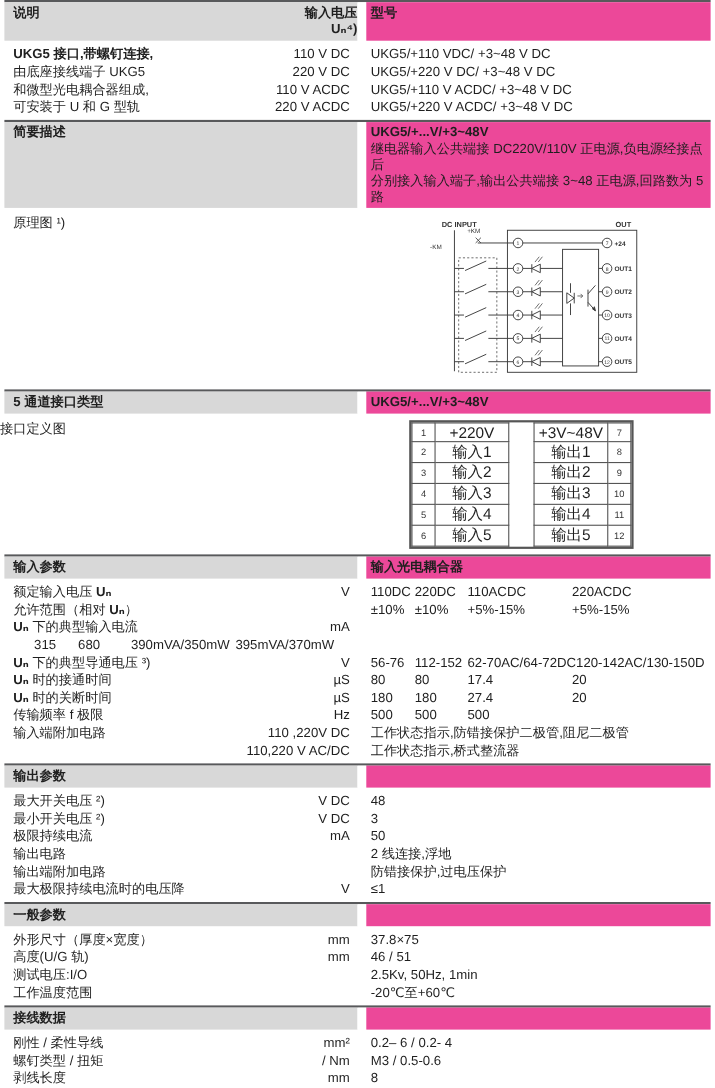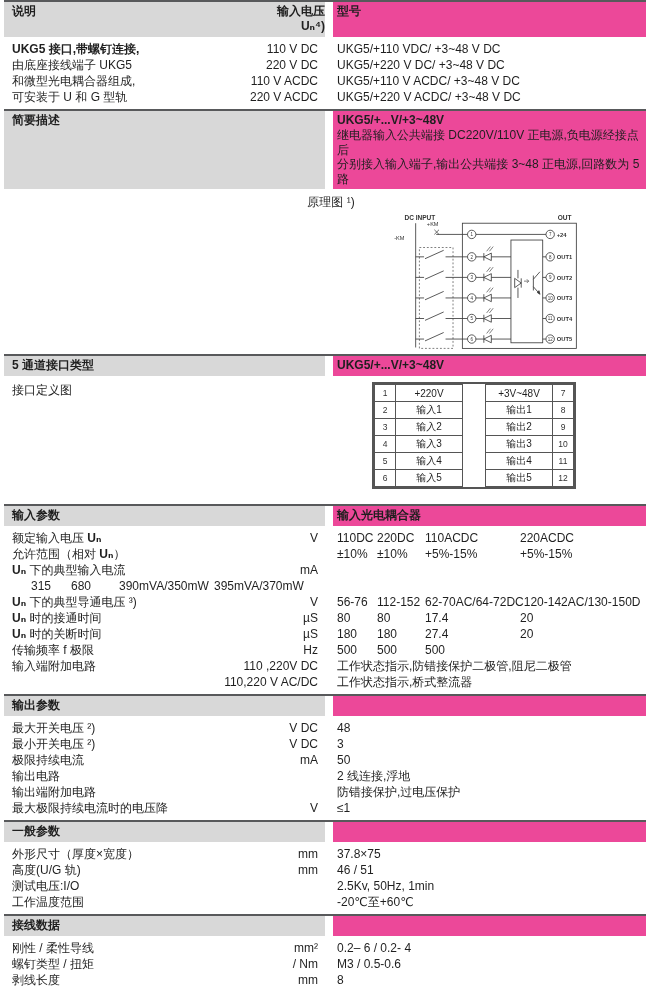--- a/index.html
+++ b/index.html
@@ -20,35 +20,35 @@
   .prow{display:flex;line-height:16px;padding-left:12px;}
   .pl{flex:0 0 306px;display:flex;justify-content:space-between;box-sizing:border-box;white-space:nowrap;gap:28px;}
   .pl .lab{overflow:hidden;}
   .pl .unit{text-align:right;padding-left:6px;}
   .pr{flex:1;margin-left:19px;white-space:nowrap;}
   .vals{display:flex;}
   .vals span{display:block;white-space:nowrap;}
   .v1{min-width:40px;} .v2{min-width:48px;} .v3{min-width:95px;}
   .bold{font-weight:bold;}
   
-  .principle{display:flex;align-items:center;margin-top:5px;height:160px;flex-direction:column;}
+  .principle{display:flex;align-items:flex-start;margin-top:5px;height:160px;}
   .principle .cap{padding-left:12px;line-height:16px;}
   .principle svg{margin-left:auto;margin-right:48px;margin-top:2px;}
   .st{font-size:7px;font-weight:bold;fill:#333;}
   .st2{font-size:6px;fill:#333;}
   .pn{font-size:4.8px;fill:#333;}
   .ol{font-size:6.2px;font-weight:bold;fill:#333;}
   
   .iface-row{display:flex;align-items:flex-start;margin-top:6px;height:122px;}
-  .iface-row .cap{padding-left:12px;line-height:16px;}
+  .iface-row .cap{line-height:16px;}
   .iface{display:inline-flex;border:2px solid #555;margin-left:auto;margin-right:74px;background:#fff;}
   table.ift{border-collapse:collapse;}
   table.ift td{border:1px solid #555;text-align:center;height:16px;padding:0 2px;}
   td.ifn{width:16px;font-size:8.5px;color:#333;}
-  td.ifl{width:62px;font-size:10px;}
+  td.ifl{width:62px;font-size:14px;}
   .ifgap{width:22px;}
 </style>
 </head>
 <body>
 
 <div class="page">
 
   <div class="band">
     <div class="bl hdr-left">
       <span>说明</span>

